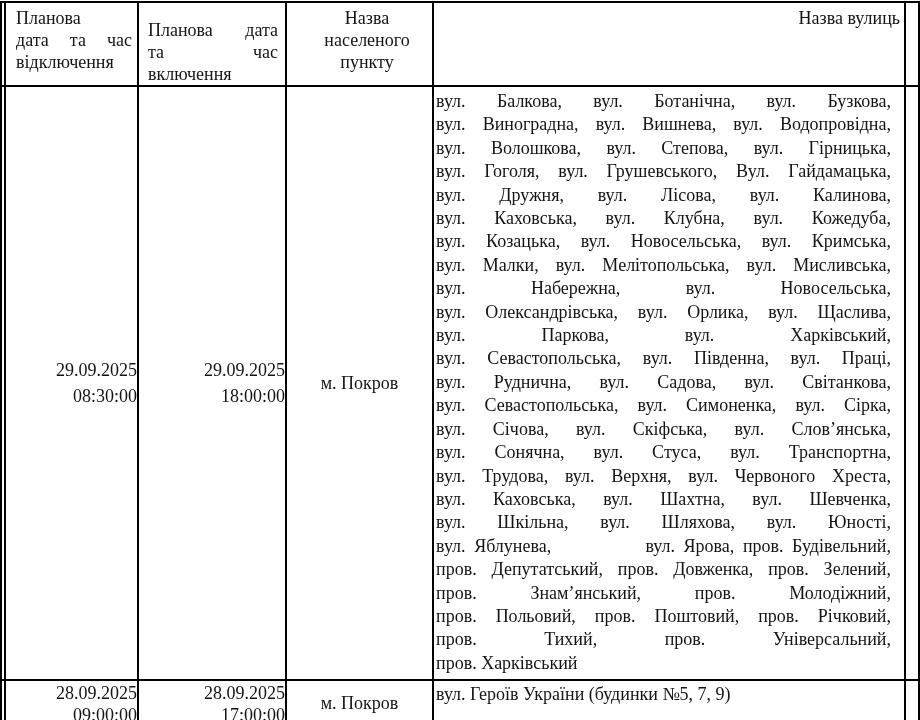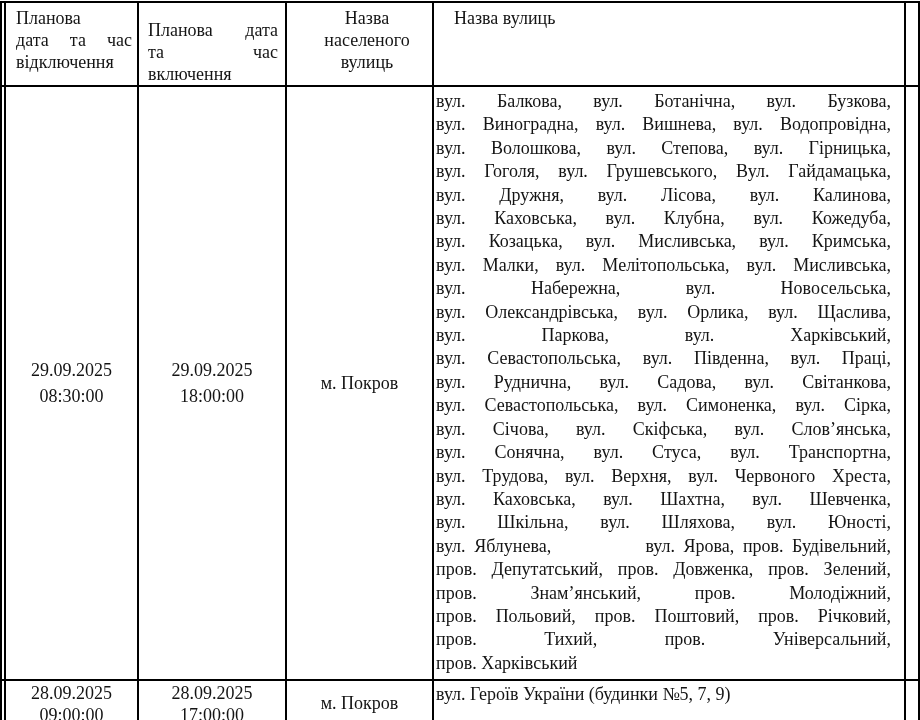--- a/index.html
+++ b/index.html
@@ -24,27 +24,27 @@
     font-size: 18px;
     overflow: hidden;
     margin-top: 12px;
   }
   td.spacer { padding: 0; }
   
   tr.hdr td { vertical-align: top; line-height: 22px; }
   td.hdr-off   { padding: 4px 5px 0 10px; }
   td.hdr-on    { padding: 16px 7px 0 9px; }
   td.hdr-sett  { padding: 4px 4px 0 19px; }
-  td.hdr-str   { padding: 4px 4px 0 20px; text-align: left; font-family: Liberation Serif, serif; }
+  td.hdr-str   { padding: 4px 4px 0 20px; text-align: right; font-family: Liberation Serif, serif; }
   
   .jline { text-align: justify; text-align-last: justify; }
   .jline.jline-last { text-align-last: left; }
   .center-lines .jline { text-align: center; text-align-last: center; }
   
-  td.date-cell { text-align: center; line-height: 26px; }
+  td.date-cell { text-align: right; line-height: 26px; }
   tr.r2 td.date-cell { line-height: 22px; }
   td.sett-cell { text-align: center; border-radius: 23px; }
   td.streets {
     vertical-align: top;
     padding: 3px 13px 0 2px;
     line-height: 23.4px;
   }
   tr.r2 td.streets { padding-top: 2px; }
 </style>
 </head>
@@ -68,21 +68,21 @@
           <div class="jline jline-last">відключення</div>
         </td>
     <td class="hdr-on">
           <div class="jline">Планова дата</div>
           <div class="jline">та час</div>
           <div class="jline jline-last">включення</div>
         </td>
     <td class="hdr-sett center-lines">
           <div class="jline">Назва</div>
           <div class="jline">населеного</div>
-          <div class="jline jline-last">вулиць</div>
+          <div class="jline jline-last">пункту</div>
         </td>
     <td class="hdr-str">
       <div>Назва вулиць</div>
     </td>
     <td class="spacer"></td>
   </tr>
 
   <tr class="r1" style="height:594px">
     <td class="spacer"></td>
     <td class="date-cell">
@@ -96,21 +96,21 @@
     <td class="sett-cell">
       <div>м. Покров</div>
     </td>
     <td class="streets">
           <div class="jline">вул. Балкова, вул. Ботанічна, вул. Бузкова,</div>
           <div class="jline">вул. Виноградна, вул. Вишнева, вул. Водопровідна,</div>
           <div class="jline">вул. Волошкова, вул. Степова, вул. Гірницька,</div>
           <div class="jline">вул. Гоголя, вул. Грушевського, Вул. Гайдамацька,</div>
           <div class="jline">вул. Дружня, вул. Лісова, вул. Калинова,</div>
           <div class="jline">вул. Каховська, вул. Клубна, вул. Кожедуба,</div>
-          <div class="jline">вул. Козацька, вул. Мисливська, вул. Кримська,</div>
+          <div class="jline">вул. Козацька, вул. Новосельська, вул. Кримська,</div>
           <div class="jline">вул. Малки, вул. Мелітопольська, вул. Мисливська,</div>
           <div class="jline">вул. Набережна, вул. Новосельська,</div>
           <div class="jline">вул. Олександрівська, вул. Орлика, вул. Щаслива,</div>
           <div class="jline">вул. Паркова, вул. Харківський,</div>
           <div class="jline">вул. Севастопольська, вул. Південна, вул. Праці,</div>
           <div class="jline">вул. Руднична, вул. Садова, вул. Світанкова,</div>
           <div class="jline">вул. Севастопольська, вул. Симоненка, вул. Сірка,</div>
           <div class="jline">вул. Січова, вул. Скіфська, вул. Слов’янська,</div>
           <div class="jline">вул. Сонячна, вул. Стуса, вул. Транспортна,</div>
           <div class="jline">вул. Трудова, вул. Верхня, вул. Червоного Хреста,</div>

